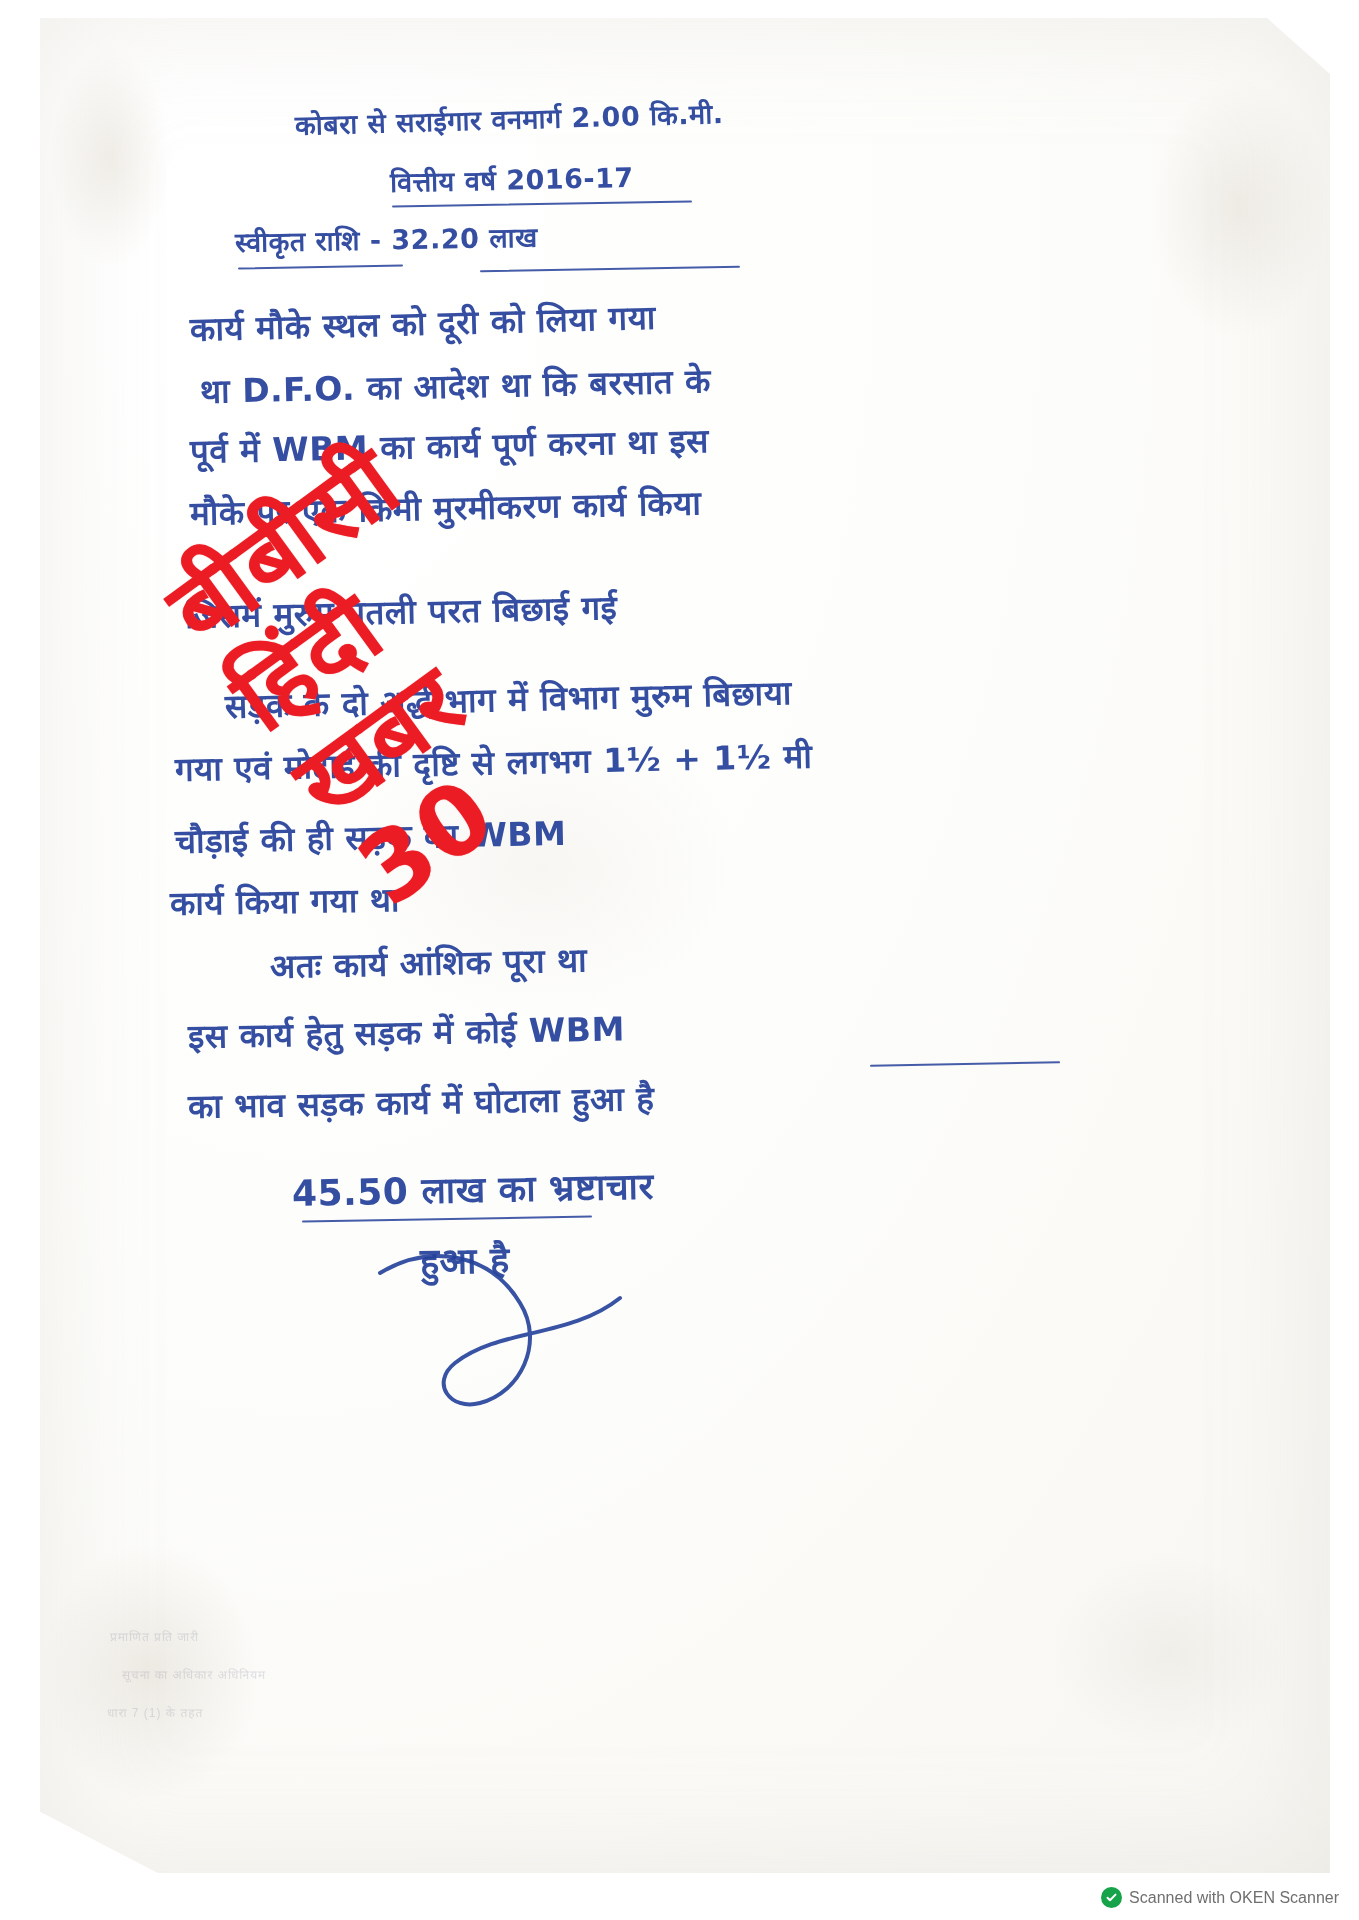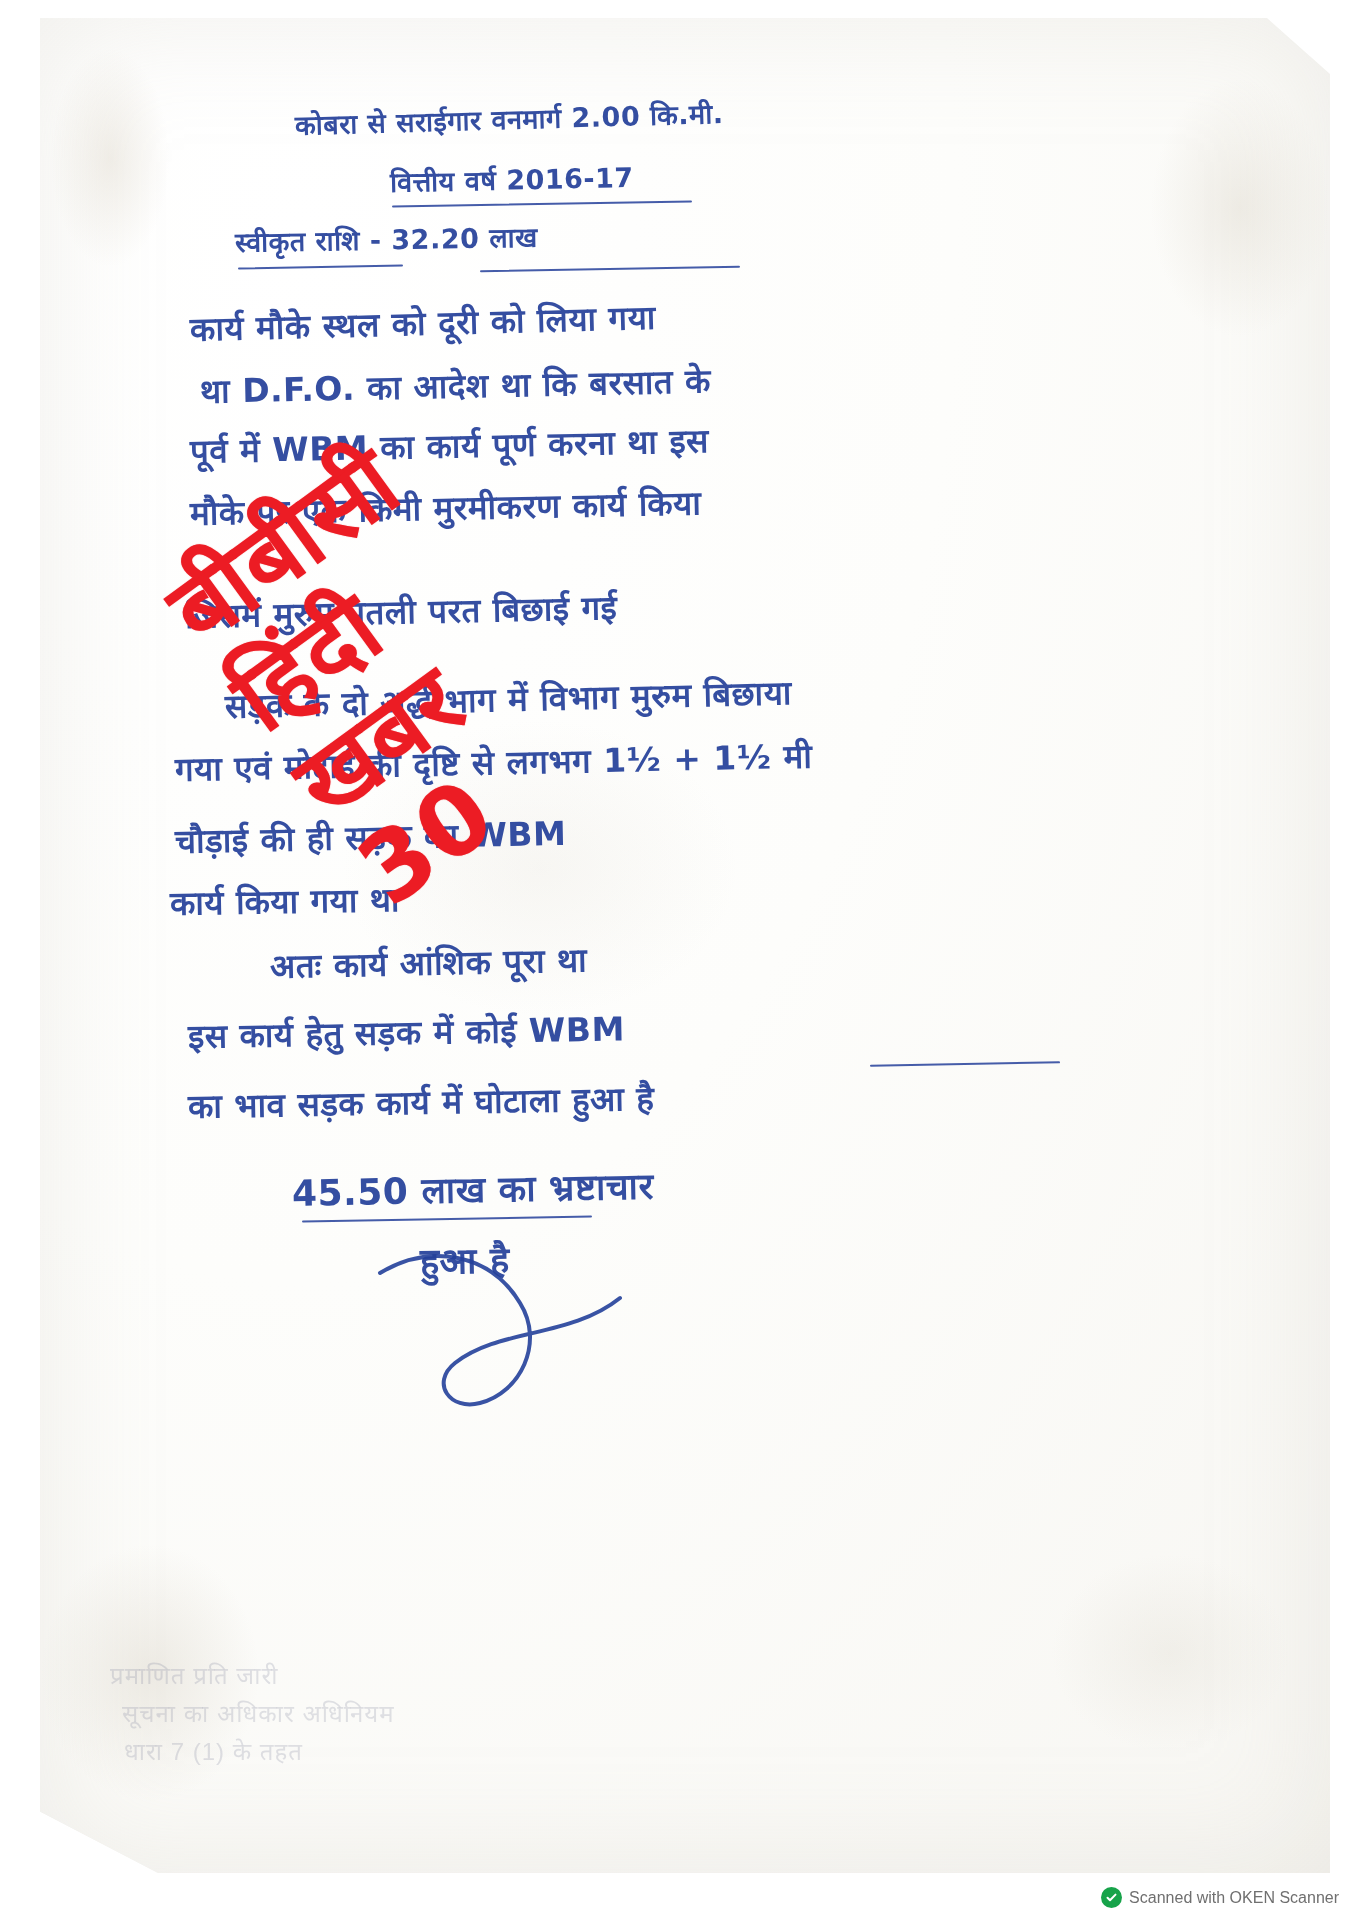--- a/index.html
+++ b/index.html
@@ -140,25 +140,24 @@
     align-items: center;
     justify-content: center;
   }
   #scan-badge .dot svg { display: block; }
 
   
   .ghost {
     position: absolute;
     color: rgba(120,124,150,0.22);
     font-family: "Liberation Sans", sans-serif;
-    font-size: 24px;
+    font-size: 12px;
     letter-spacing: 1px;
     white-space: nowrap;
     pointer-events: none;
-    margin-top: 30px;
   }
 </style>
 </head>
 <body>
 
 <div id="page">
 
   <div id="paper">
 
     <div class="blotch b1"></div>
@@ -209,21 +208,21 @@
     <div class="underline" style="left:262px; top:1200px; width:290px; transform: rotate(-1deg);"></div>
 
     <div class="hw h-sign" style="left:380px; top:1218px; transform: rotate(-1deg);">हुआ है</div>
 
     <svg style="position:absolute; left:330px; top:1225px; width:300px; height:180px;" viewBox="0 0 300 180">
       <path d="M10 30 C 60 0, 120 10, 150 60 C 175 100, 150 150, 110 160 C 80 168, 60 140, 85 120 C 130 85, 200 95, 250 55" fill="none" stroke="#24409a" stroke-width="4" stroke-linecap="round" opacity="0.9"></path>
     </svg>
 
     <div class="ghost" style="left:70px; top:1610px;">प्रमाणित प्रति जारी</div>
     <div class="ghost" style="left:82px; top:1648px;">सूचना का अधिकार अधिनियम</div>
-    <div class="ghost" style="left:84px; top:1686px;">धारा 7 (1) के तहत</div>
+    <div class="ghost" style="left:67px; top:1686px;">धारा 7 (1) के तहत</div>
 
     <div id="watermark">
       <span class="wm-line">बीबीसी</span>
       <span class="wm-line">हिंदी</span>
       <span class="wm-line">खबर</span>
       <span class="wm-line">30</span>
     </div>
 
   </div>
 

